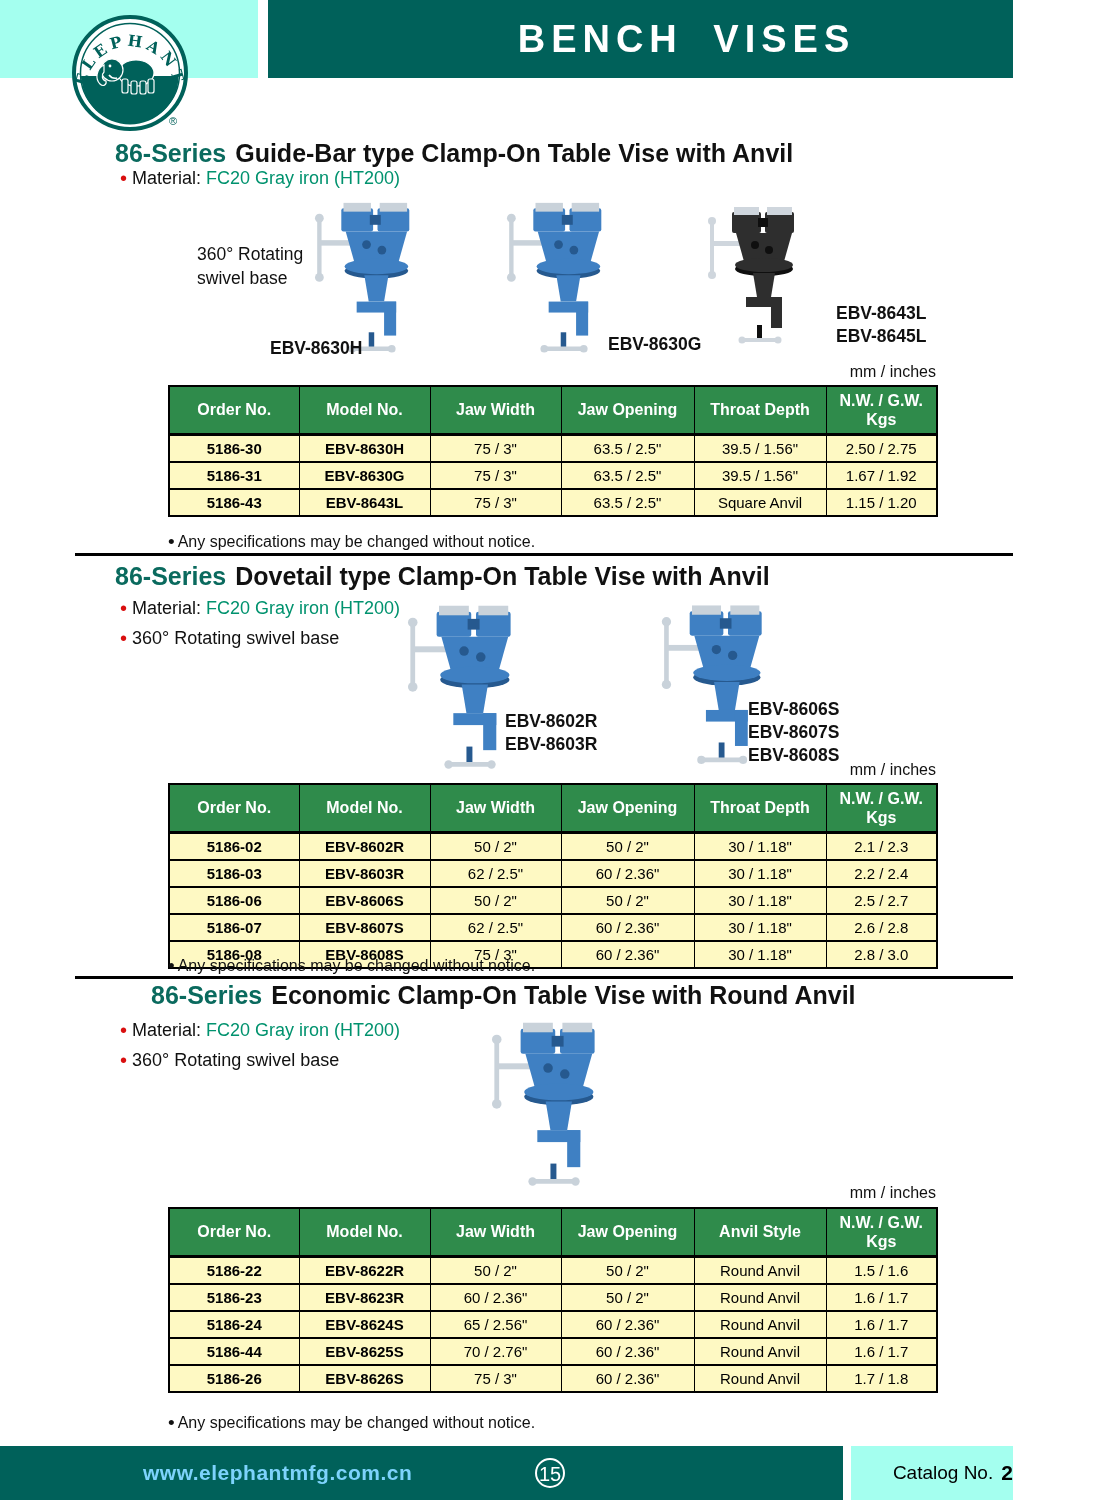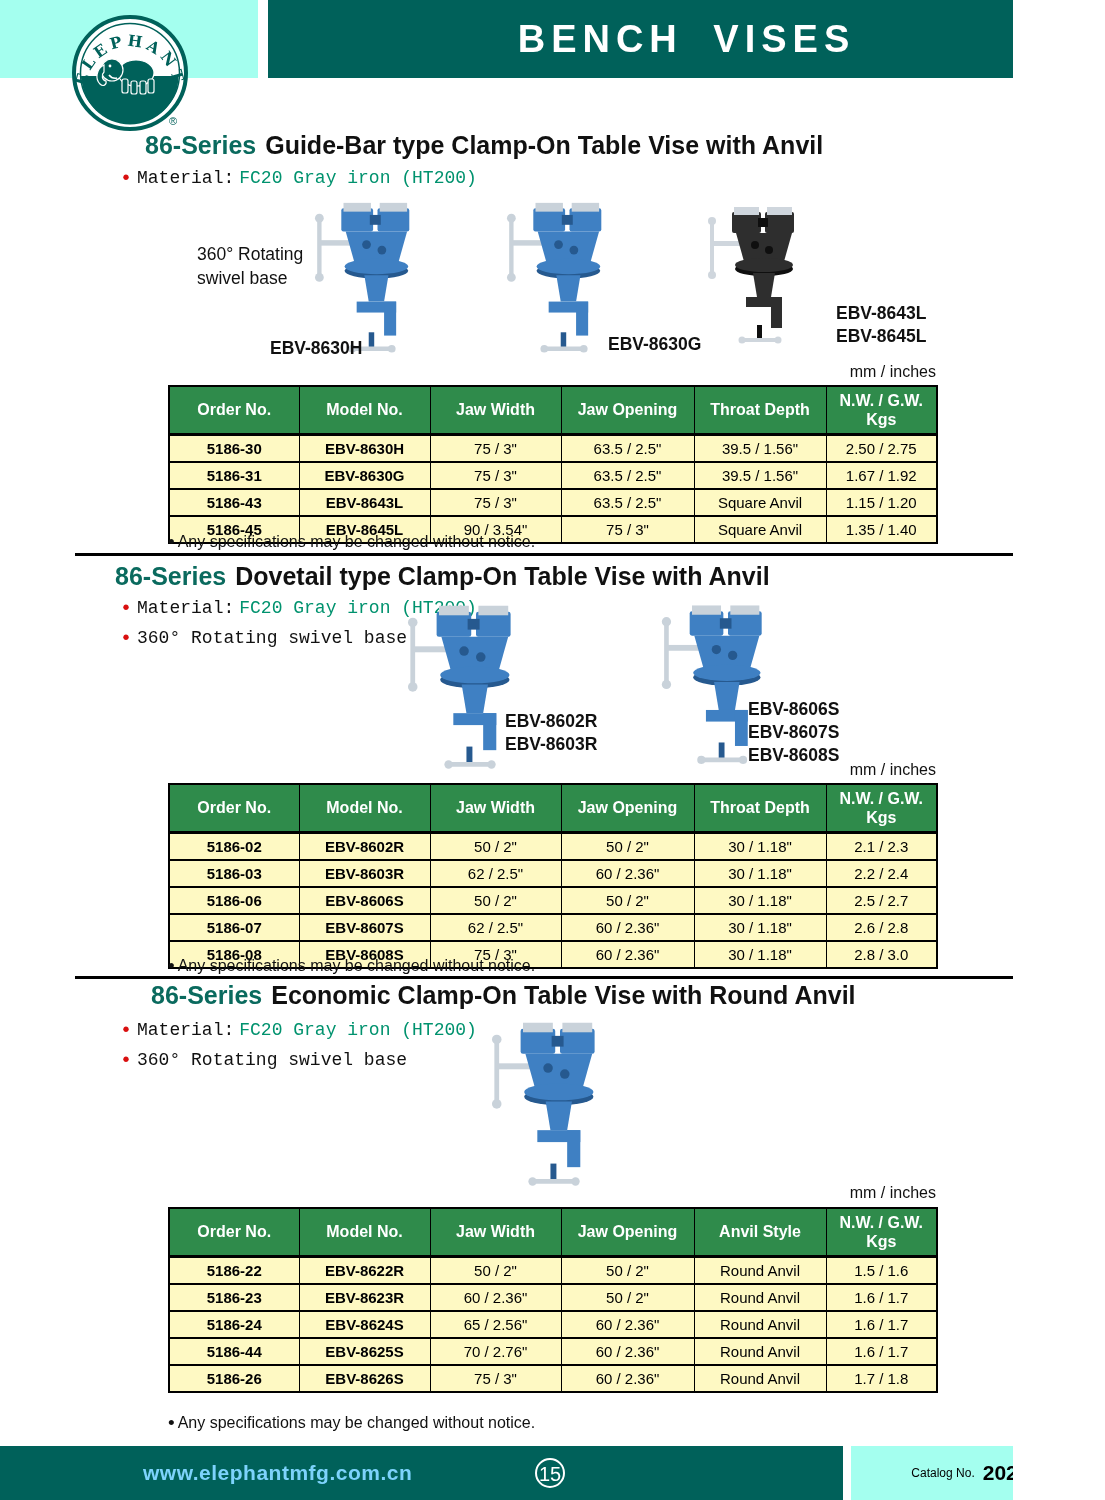--- a/index.html
+++ b/index.html
@@ -9,21 +9,21 @@
   }
   
   .hdr-cyan{position:absolute;left:0;top:0;width:258px;height:78px;background:#a4ffef;}
   .hdr-band{position:absolute;left:268px;top:0;width:837px;height:78px;background:#00615a;
     display:flex;align-items:center;justify-content:center;}
   .hdr-title{color:#fff;font-size:38px;font-weight:bold;letter-spacing:6px;word-spacing:14px;}
   .logo{position:absolute;left:70px;top:12px;width:120px;height:122px;}
   
   .sec-title{position:absolute;left:115px;margin:0;font-size:25px;font-weight:bold;color:#111;white-space:nowrap;}
   .sec-title .series{color:#0a6a5e;margin-right:9px;}
-  .bullet{position:absolute;left:120px;font-size:18px;color:#111;white-space:nowrap;font-family:Liberation Mono, monospace;}
+  .bullet{position:absolute;left:120px;font-size:18px;color:#111;white-space:nowrap;}
   .bullet .dot{color:#d90f0f;font-size:20px;margin-right:5px;vertical-align:-1px;}
   .bullet .bv{color:#00926e;margin-left:5px;}
   .annotation{position:absolute;left:197px;top:243px;width:120px;font-size:17.5px;line-height:1.35;color:#111;}
   .model-label{position:absolute;font-size:17.5px;font-weight:bold;color:#111;line-height:1.3;white-space:nowrap;}
   .units{position:absolute;left:168px;width:768px;text-align:right;font-size:16px;color:#111;}
   .note{position:absolute;left:168px;font-size:16px;color:#111;}
   .note .dot{font-size:19px;margin-right:3px;vertical-align:-1px;}
   .divider{position:absolute;left:75px;width:955px;height:3px;background:#000;}
   
   .spec-table{position:absolute;left:168px;width:768px;border-collapse:collapse;table-layout:fixed;
@@ -38,21 +38,21 @@
   .vise{position:absolute;--vb:#3f80c3;--vd:#26598f;--vm:#c9d2da;}
   .vise--black{--vb:#2e2e2e;--vd:#0f0f0f;--vm:#cfd6dd;}
   
   .ftr-band{position:absolute;left:0;top:1446px;width:843px;height:54px;background:#00615a;
     display:flex;align-items:center;}
   .ftr-site{color:#7dd3fc;font-size:21px;font-weight:bold;margin-left:143px;letter-spacing:.5px;}
   .ftr-page{position:absolute;left:535px;top:1458px;width:30px;height:30px;border:2px solid #fff;
     border-radius:50%;color:#fff;font-size:20px;line-height:28px;text-align:center;box-sizing:border-box;}
   .ftr-cyan{position:absolute;left:851px;top:1446px;width:254px;height:54px;background:#a4ffef;
     display:flex;align-items:center;justify-content:center;color:#000;}
-  .ftr-cyan .cl{font-size:12px;margin-right:8px;}
+  .ftr-cyan .cl{font-size:19px;margin-right:8px;}
   .ftr-cyan .cv{font-size:21px;font-weight:bold;}
 </style>
 </head>
 <body>
 
 <div class="page">
 
   <svg width="0" height="0" style="position:absolute" aria-hidden="true">
     <symbol id="vise-sym" viewBox="0 0 130 155">
       <rect x="10" y="24" width="4" height="52" rx="2" fill="var(--vm)"></rect>
@@ -99,21 +99,21 @@
       <rect x="52" y="66" width="6" height="14" rx="2" fill="#00615a"></rect>
       <rect x="61" y="68" width="6" height="13" rx="2" fill="#00615a"></rect>
       <rect x="70" y="68" width="6" height="13" rx="2" fill="#00615a"></rect>
       <rect x="78" y="66" width="6" height="14" rx="2" fill="#00615a"></rect>
       <path d="M39 62 q3 4 8 3" fill="none" stroke="#ffffff" stroke-width="1.6"></path>
       <circle cx="40" cy="53" r="1.4" fill="#ffffff" stroke="none"></circle>
     </g>
     <text x="99" y="112" font-size="11" fill="#00615a" stroke="none">®</text>
   </svg>
 
-  <h2 class="sec-title" style="top:131px;margin-left:30px;">
+  <h2 class="sec-title" style="top:139px;">
     <span class="series">86-Series</span><span>Guide-Bar type Clamp-On Table Vise with Anvil</span>
   </h2>
   <div class="bullet" style="top:167px;">
     <span class="dot">•</span><span class="bl">Material:</span><span class="bv">FC20 Gray iron (HT200)</span>
   </div>
 
   <div class="annotation">360° Rotating swivel base</div>
 
   <svg class="vise" style="left:295px;top:193px;width:165px;height:170px;">
       <use href="#vise-sym"></use>
@@ -172,28 +172,20 @@
           <td>1.67 / 1.92</td>
         </tr>
         <tr>
           <td>5186-43</td>
           <td>EBV-8643L</td>
           <td>75 / 3"</td>
           <td>63.5 / 2.5"</td>
           <td>Square Anvil</td>
           <td>1.15 / 1.20</td>
         </tr>
-        <tr>
-          <td>5186-45</td>
-          <td>EBV-8645L</td>
-          <td>90 / 3.54"</td>
-          <td>75 / 3"</td>
-          <td>Square Anvil</td>
-          <td>1.35 / 1.40</td>
-        </tr>
       </tbody>
     </table>
 
   <div class="note" style="top:531px;">
     <span class="dot">•</span><span>Any specifications may be changed without notice.</span>
   </div>
 
   <div class="divider" style="top:553px;"></div>
 
   <h2 class="sec-title" style="top:562px;">

